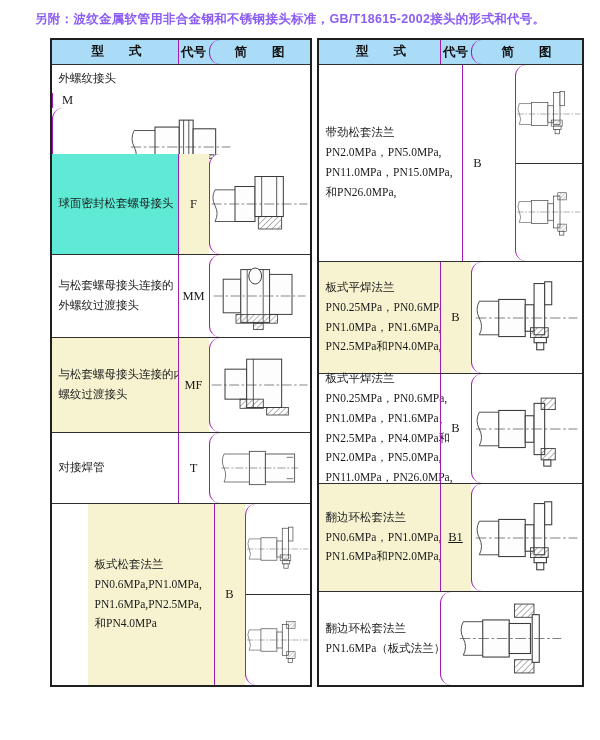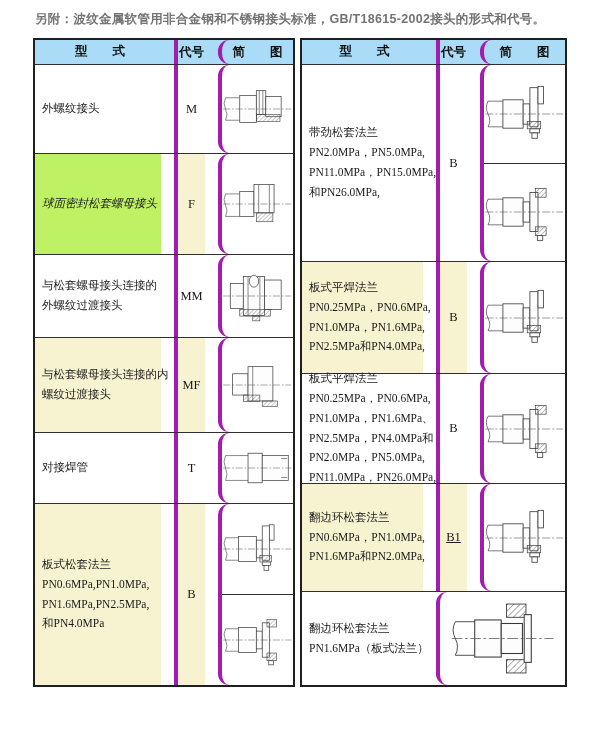--- a/index.html
+++ b/index.html
@@ -2,31 +2,31 @@
 <html><head>
 <meta charset="utf-8">
 <style>
   html,body{margin:0;padding:0;}
   body{
     width:600px;height:740px;background:#ffffff;position:relative;
     font-family:"Liberation Serif", serif;color:#1a1a1a;
   }
   .title{
     font-family:"Liberation Sans", sans-serif;
-    font-weight:700;font-size:12.5px;color:#737373;
+    font-weight:700;font-size:12.5px;color:#8b5cf6;
     margin:11px 0 10px 35px;letter-spacing:.3px;
   }
-  .tables{display:flex;gap:5px;margin-left:33px;}
+  .tables{display:flex;gap:5px;margin-left:33px;justify-content:center;}
   .tbl{border:2px solid #1f1f1f;background:#fff;}
   #tbl-left{width:258px;}
   #tbl-right{width:263px;}
   .row{display:flex;border-top:1px solid #2f2f2f;box-sizing:content-box;}
   .row.hdr{border-top:none;height:24px;background:#aadcf7;}
   .cell{box-sizing:border-box;min-width:0;}
-  .cell + .cell{border-left:4px solid #a21caf;margin-left:13px;}
+  .cell + .cell{border-left:1px solid #a21caf;}
   .type{width:126px;display:flex;flex-direction:column;justify-content:center;
         padding:4px 3px 4px 7px;font-size:11.5px;line-height:1.72;}
   #tbl-right .type{width:121px;}
   .code{width:31px;display:flex;align-items:center;justify-content:center;font-size:12.5px;}
   .diag{flex:1;display:flex;flex-direction:column;background:#fff;border-radius:11px;}
   .sub{flex:1;display:flex;align-items:center;justify-content:center;overflow:hidden;}
   .sub + .sub{border-top:1px solid #2f2f2f;}
   .hl{background:#f7f3d0;}
   .hdr .cell{display:flex;align-items:center;justify-content:center;
              font-size:12.5px;font-weight:700;color:#111;}
@@ -51,21 +51,21 @@
 
 <div class="title">另附：波纹金属软管用非合金钢和不锈钢接头标准，GB/T18615-2002接头的形式和代号。</div>
 
 <div class="tables">
   <div class="tbl" id="tbl-left" style="border-color: rgb(31, 31, 31);">
       <div class="row hdr" style="background: rgb(170, 220, 247);">
         <div class="cell type">型　　式</div>
         <div class="cell code">代号</div>
         <div class="cell diag">简　　图</div>
       </div>
-      <div class="row" style="height: 88px;">
+      <div class="row" style="height: 88px; flex-direction: column;">
         <div class="cell type">
           <div class="ln">外螺纹接头</div>
         </div>
         <div class="cell code">M</div>
         <div class="cell diag">
           <div class="sub">
             <svg viewBox="0 0 120 90" width="106" height="78" preserveAspectRatio="xMidYMid meet">
               <path d="M6,26 Q1,35.5 6,45 Q11,54.5 6,64" class="ln2"></path>
               <line x1="6" y1="26" x2="30" y2="26" class="ln2"></line>
               <line x1="6" y1="64" x2="30" y2="64" class="ln2"></line>
@@ -74,21 +74,21 @@
               <line x1="63" y1="14" x2="63" y2="54" class="ln2"></line>
               <line x1="69" y1="14" x2="69" y2="54" class="ln2"></line>
               <rect x="74" y="24" width="26" height="34" class="ol"></rect>
               <rect x="58" y="54" width="40" height="12" class="hl2"></rect>
               <line x1="2" y1="45" x2="117" y2="45" class="center"></line>
             </svg>
           </div>
         </div>
       </div>
       <div class="row" style="height: 100px;">
-        <div class="cell type hl" style="background: #bef264; font-style: italic;">
+        <div class="cell type hl" style="background: #5eead4;">
           <div class="ln">球面密封松套螺母接头</div>
         </div>
         <div class="cell code hl" style="background: rgb(247, 243, 208);">F</div>
         <div class="cell diag">
           <div class="sub">
             <svg viewBox="0 0 120 90" width="106" height="84" preserveAspectRatio="xMidYMid meet">
               <path d="M6,28 Q1,37.5 6,47 Q11,56.5 6,66" class="ln2"></path>
               <line x1="6" y1="28" x2="30" y2="28" class="ln2"></line>
               <line x1="6" y1="66" x2="30" y2="66" class="ln2"></line>
               <rect x="30" y="24" width="24" height="42" class="ol"></rect>
@@ -155,21 +155,21 @@
               <line x1="6" y1="66" x2="44" y2="66" class="ln2"></line>
               <rect x="44" y="20" width="24" height="50" class="ol"></rect>
               <rect x="68" y="24" width="44" height="42" class="ol"></rect>
               <line x1="100" y1="29" x2="110" y2="29" class="ln2"></line>
               <line x1="100" y1="61" x2="110" y2="61" class="ln2"></line>
               <line x1="2" y1="45" x2="117" y2="45" class="center"></line>
             </svg>
           </div>
         </div>
       </div>
-      <div class="row" style="height: 181px;">
+      <div class="row" style="height: 181px; padding-left: 36px;">
         <div class="cell type hl" style="background: rgb(247, 243, 208);">
           <div class="ln">板式松套法兰</div>
           <div class="ln">PN0.6MPa,PN1.0MPa,</div>
           <div class="ln">PN1.6MPa,PN2.5MPa,</div>
           <div class="ln">和PN4.0MPa</div>
         </div>
         <div class="cell code hl" style="background: rgb(247, 243, 208);">B</div>
         <div class="cell diag">
           <div class="sub">
             <svg viewBox="0 0 120 90" width="106" height="80" preserveAspectRatio="xMidYMid meet">
@@ -202,21 +202,21 @@
           </div>
         </div>
       </div>
     </div>
   <div class="tbl" id="tbl-right" style="border-color: rgb(31, 31, 31);">
       <div class="row hdr" style="background: rgb(170, 220, 247);">
         <div class="cell type">型　　式</div>
         <div class="cell code">代号</div>
         <div class="cell diag">简　　图</div>
       </div>
-      <div class="row" style="height: 196px;">
+      <div class="row" style="height: 196px; gap: 22px;">
         <div class="cell type">
           <div class="ln">带劲松套法兰</div>
           <div class="ln">PN2.0MPa，PN5.0MPa,</div>
           <div class="ln">PN11.0MPa，PN15.0MPa,</div>
           <div class="ln">和PN26.0MPa,</div>
         </div>
         <div class="cell code">B</div>
         <div class="cell diag">
           <div class="sub">
             <svg viewBox="0 0 120 90" width="106" height="84" preserveAspectRatio="xMidYMid meet">

